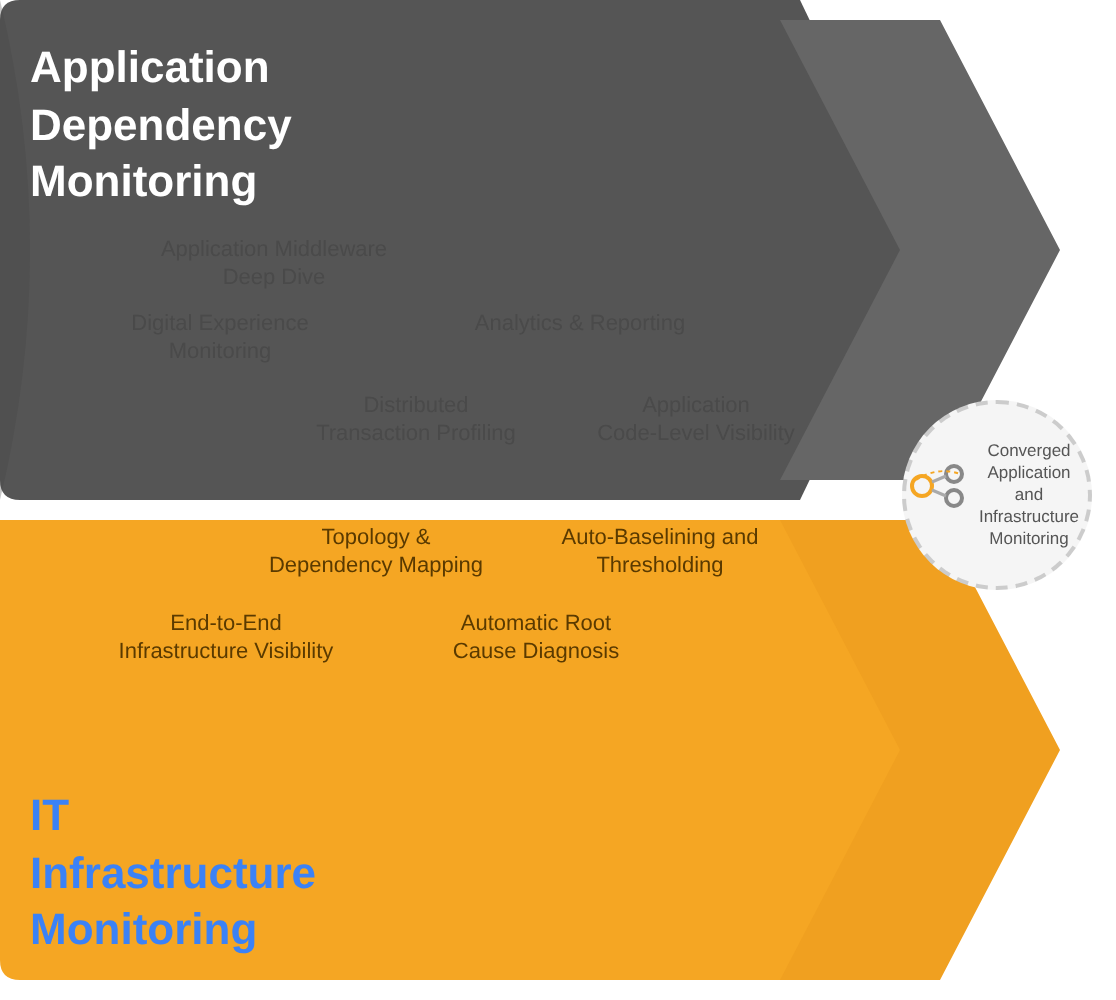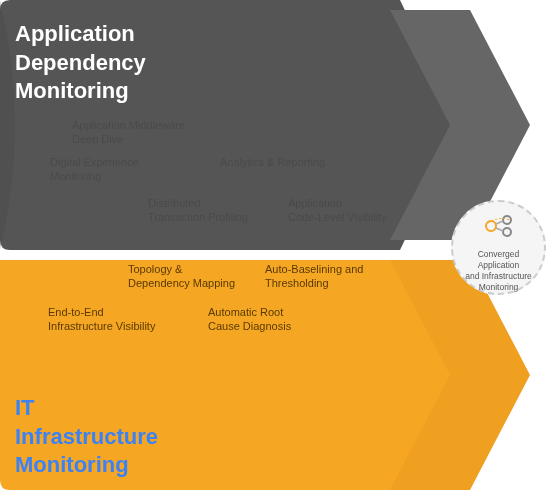--- a/index.html
+++ b/index.html
@@ -50,42 +50,42 @@
       font-size: 22px;
       font-weight: bold;
       line-height: 1.3;
       z-index: 10;
       width: 160px;
     }
 
     .label {
       position: absolute;
       font-size: 11px;
-      text-align: left;
+      text-align: center;
       z-index: 10;
       line-height: 1.3;
     }
 
     .label-dark {
       color: #4a4a4a;
     }
 
     
     .circle-badge {
       position: absolute;
       right: 10px;
       top: 50%;
       transform: translateY(-50%);
       width: 90px;
       height: 90px;
       border-radius: 50%;
       border: 2px dashed #ccc;
       background: #f5f5f5;
       display: flex;
-      flex-direction: column;
+      flex-direction: row;
       align-items: center;
       justify-content: flex-end;
       z-index: 20;
       text-align: center;
     }
 
     .circle-badge .icon {
       font-size: 22px;
       margin-bottom: 3px;
     }

